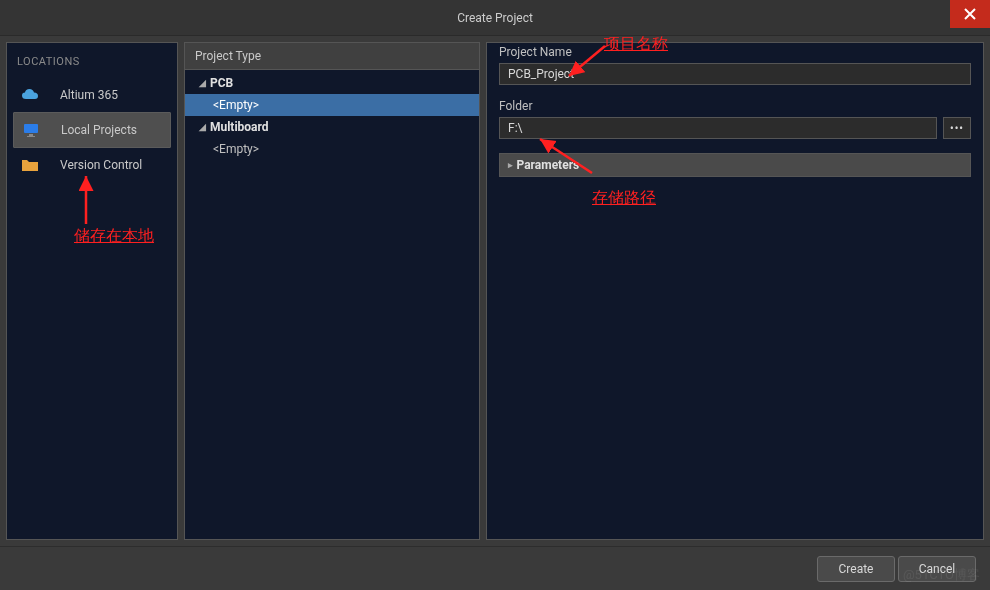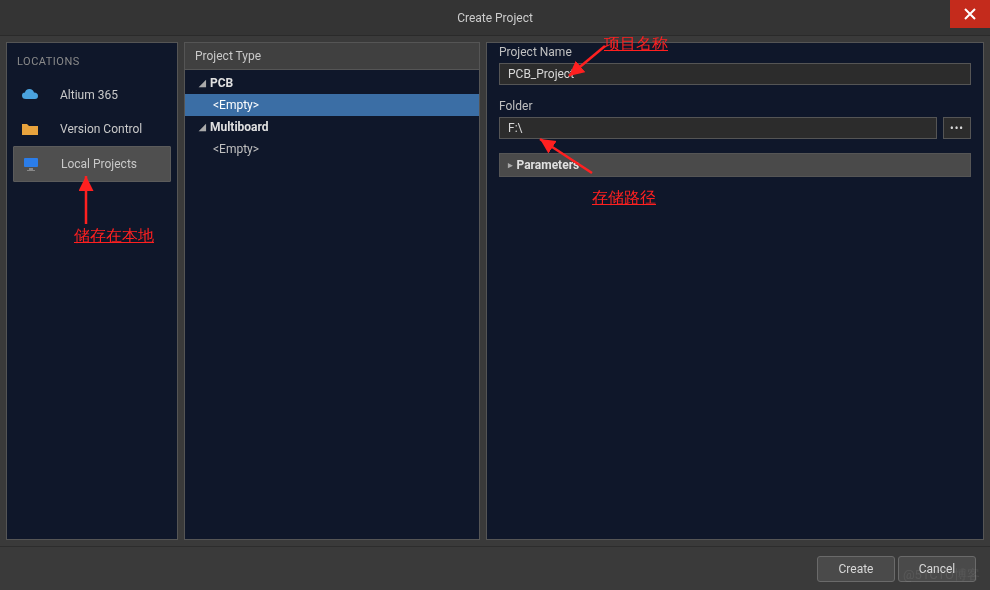--- a/index.html
+++ b/index.html
@@ -260,38 +260,38 @@
 
       <div class="loc-item">
         <span class="loc-icon">
           <svg width="18" height="14" viewBox="0 0 18 14">
               <path d="M5 11 Q1 11 1 7.5 Q1 4.5 4 4.5 Q4.5 1 8.5 1 Q12 1 13 4.5 Q17 4.5 17 8 Q17 11 14 11 Z" fill="#4aa3df"></path>
             </svg>
         </span>
         <span>Altium 365</span>
       </div>
 
-      <div class="loc-item">
-        <span class="loc-icon">
-          <svg width="18" height="14" viewBox="0 0 18 14">
-              <path d="M1 3 L1 13 L17 13 L17 4 L8 4 L6 2 L1 2 Z" fill="#e8a33d"></path>
-            </svg>
-        </span>
-        <span>Version Control</span>
-      </div>
-
       <div class="loc-item selected">
         <span class="loc-icon">
           <svg width="18" height="16" viewBox="0 0 18 16">
               <rect x="2" y="2" width="14" height="9" rx="1" fill="#2b7de9"></rect>
               <rect x="7" y="12" width="4" height="2" fill="#888"></rect>
               <rect x="5" y="14" width="8" height="1" fill="#888"></rect>
             </svg>
         </span>
         <span>Local Projects</span>
+      </div>
+
+      <div class="loc-item">
+        <span class="loc-icon">
+          <svg width="18" height="14" viewBox="0 0 18 14">
+              <path d="M1 3 L1 13 L17 13 L17 4 L8 4 L6 2 L1 2 Z" fill="#e8a33d"></path>
+            </svg>
+        </span>
+        <span>Version Control</span>
       </div>
     </div>
 
     <div class="panel middle">
       <div class="panel-header">Project Type</div>
       <div class="tree">
         <div class="tree-group">
           <span class="caret">◢</span>
           <span>PCB</span>
         </div>

